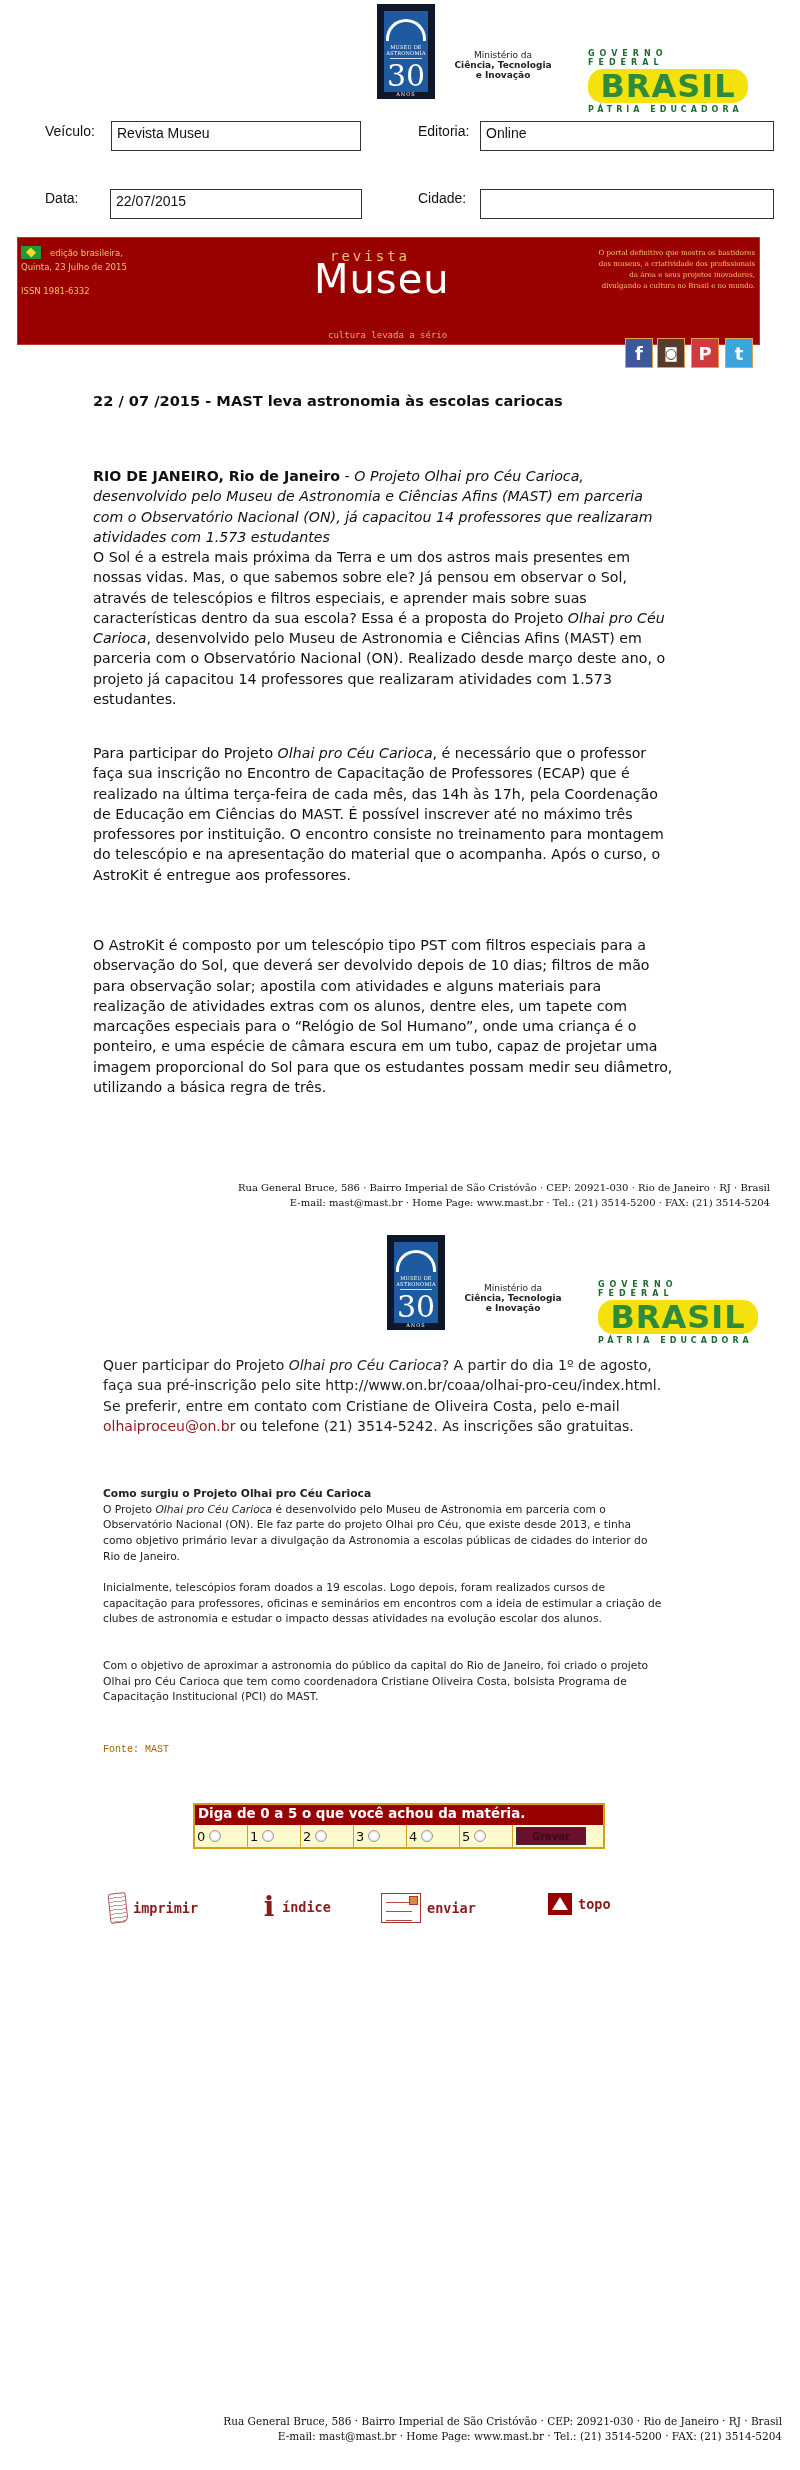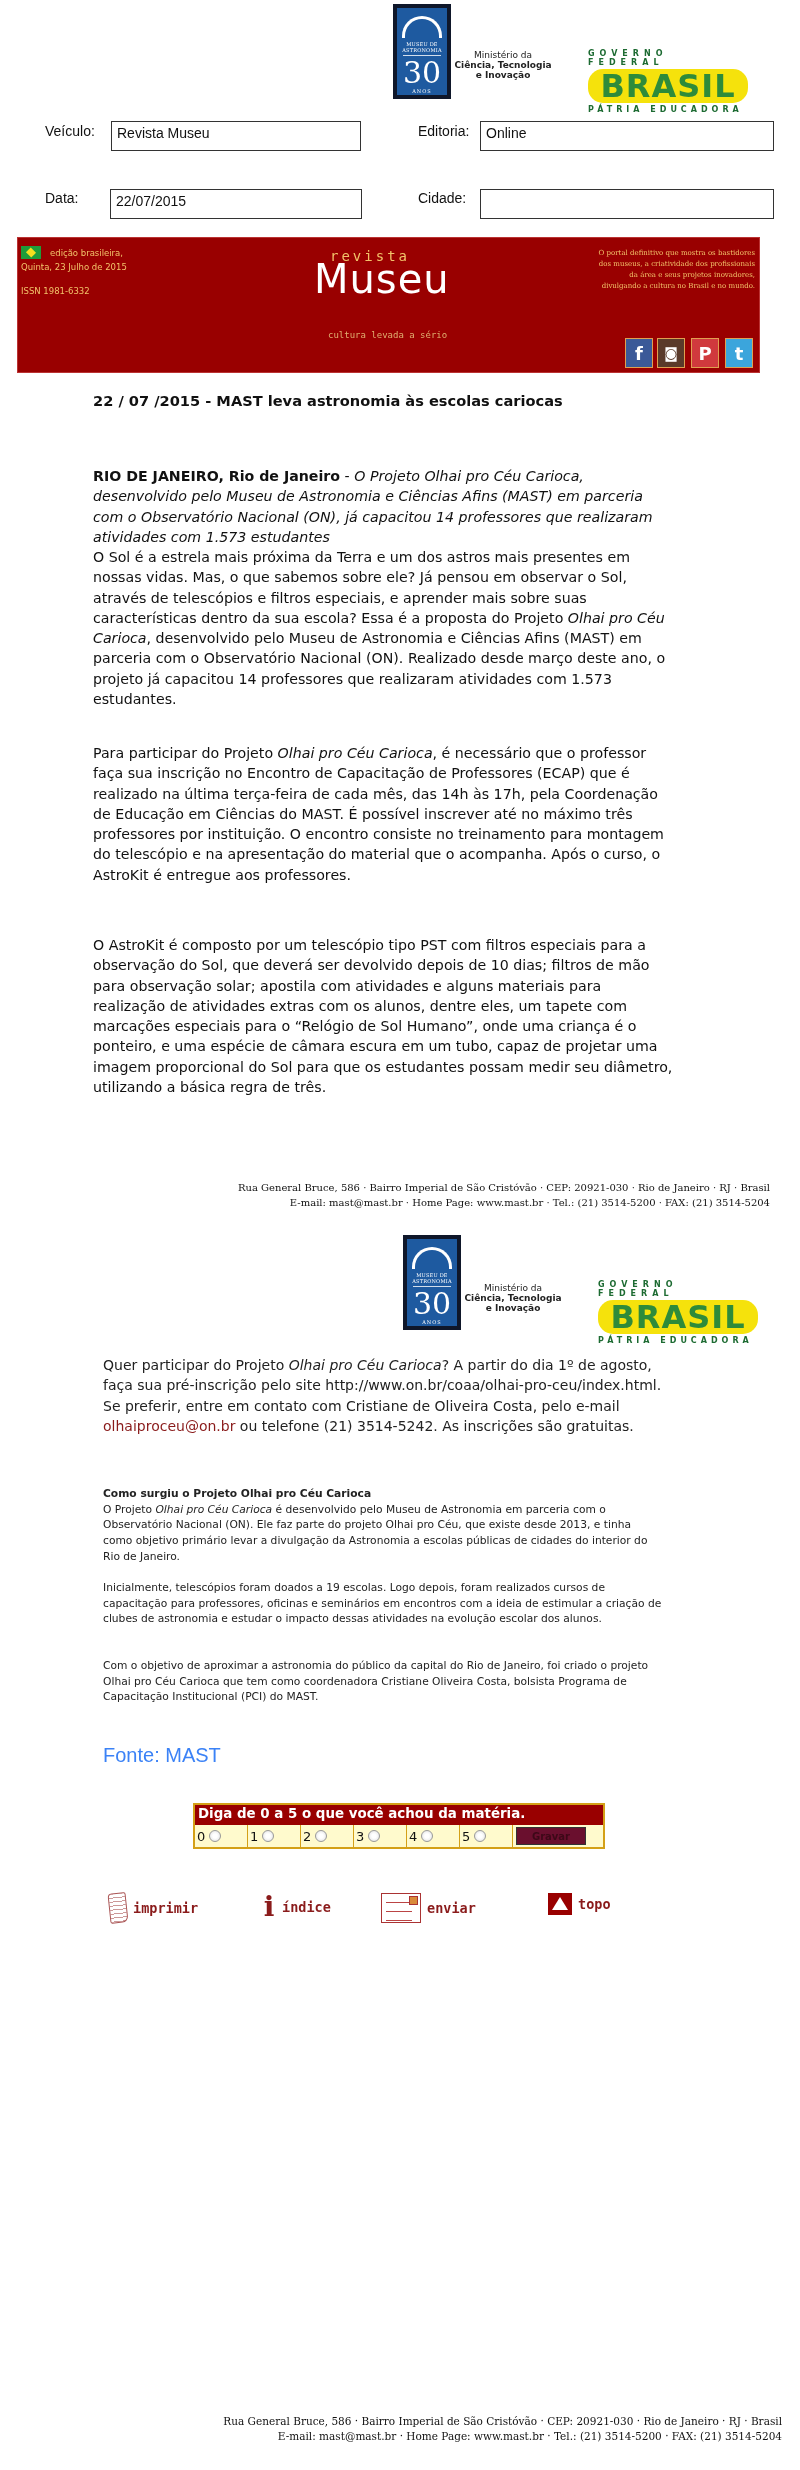--- a/index.html
+++ b/index.html
@@ -3,21 +3,21 @@
 <meta charset="utf-8">
 <style>
   * { box-sizing: border-box; margin: 0; padding: 0; }
   html, body { width: 800px; background: #ffffff; }
   body { position: relative; height: 2470px; font-family: "DejaVu Sans", sans-serif; color: #111; overflow: hidden; }
 
   
   .logos { position: absolute; left: 0; width: 800px; height: 100px; }
   .logos.top { top: 2px; }
   .logos.mid { top: 1235px; }
-  .mast-logo { position: absolute; width: 58px; height: 95px; background: #1e5aa0; border: 4px solid #0f172a; color: #fff; text-align: center; font-family: "DejaVu Serif", serif; margin-left: 16px; }
+  .mast-logo { position: absolute; width: 58px; height: 95px; background: #1e5aa0; border: 7px solid #0f172a; color: #fff; text-align: center; font-family: "DejaVu Serif", serif; }
   .logos.top .mast-logo { left: 377px; top: 2px; }
   .logos.mid .mast-logo { left: 387px; top: 0px; }
   .mast-logo .dome { position: relative; width: 40px; height: 22px; margin: 8px auto 0; border: 3px solid #fff; border-bottom: none; border-radius: 22px 22px 0 0; }
   .mast-logo .name { font-size: 5px; line-height: 6px; margin-top: 3px; letter-spacing: 0.2px; }
   .mast-logo .rule { height: 1px; background: #fff; margin: 2px 6px; opacity: .8; }
   .mast-logo .num { font-size: 30px; line-height: 30px; }
   .mast-logo .anos { font-size: 5px; letter-spacing: 1px; }
   .ministry { position: absolute; width: 110px; text-align: center; font-family: "DejaVu Sans", sans-serif; color: #222; }
   .logos.top .ministry { left: 448px; top: 48px; }
   .logos.mid .ministry { left: 458px; top: 48px; }
@@ -28,21 +28,21 @@
   .logos.mid .gov { left: 598px; top: 45px; }
   .gov .gf { font-size: 8px; letter-spacing: 5px; font-weight: bold; color: #1d6b32; }
   .gov .brasil { display: flex; height: 34px; margin-top: 2px; background: linear-gradient(#f5e20c,#f5e20c); align-items: center; justify-content: center; font-size: 32px; font-weight: bold; color: #2e8b3a; letter-spacing: 1px; font-family: "DejaVu Sans", sans-serif; border-radius: 15px; }
   .gov .pe { font-size: 8px; letter-spacing: 4px; font-weight: bold; color: #1d6b32; margin-top: 2px; }
 
   
   .field-label { position: absolute; font-family: "Liberation Sans", sans-serif; font-size: 14px; color: #111; }
   .field-box { position: absolute; height: 30px; border: 1px solid #333; background: #fff; font-family: "Liberation Sans", sans-serif; font-size: 14px; padding: 3px 5px; color: #111; }
 
   
-  .banner { position: absolute; left: 17px; top: 237px; width: 743px; height: 136px; background: #990000; border: 1px solid #b33; }
+  .banner { position: absolute; left: 17px; top: 237px; width: 743px; height: 108px; background: #990000; border: 1px solid #b33; }
   .banner .flag { position: absolute; left: 3px; top: 8px; width: 20px; height: 13px; background: #1e9c3a; }
   .banner .flag::after { content: ""; position: absolute; left: 5px; top: 2px; width: 10px; height: 9px; background: #f3df1f; transform: rotate(45deg) scale(.75); }
   .banner .edition { position: absolute; left: 32px; top: 10px; font-family: "DejaVu Sans", sans-serif; font-size: 8.5px; color: #f2c36a; }
   .banner .date { position: absolute; left: 3px; top: 24px; font-family: "DejaVu Sans", sans-serif; font-size: 8.5px; color: #f2c36a; }
   .banner .issn { position: absolute; left: 3px; top: 48px; font-family: "DejaVu Sans", sans-serif; font-size: 8.5px; color: #f2c36a; }
   .banner .logo-revista { position: absolute; left: 312px; top: 10px; font-family: "DejaVu Sans Mono", monospace; font-size: 14px; letter-spacing: 3px; color: #f2c36a; }
   .banner .logo-museu { position: absolute; left: 296px; top: 18px; font-family: "DejaVu Sans", sans-serif; font-size: 40px; color: #fff; font-weight: normal; letter-spacing: 1px; }
   .banner .tagline { position: absolute; left: 310px; top: 92px; font-family: "DejaVu Sans Mono", monospace; font-size: 9px; color: #e0b070; }
   .banner .portal { position: absolute; right: 4px; top: 10px; width: 170px; text-align: right; font-family: "DejaVu Serif", serif; font-size: 7px; line-height: 11px; color: #f2c36a; }
   .social { position: absolute; top: 100px; width: 28px; height: 30px; border: 1px solid #e0a050; color: #fff; font-weight: bold; font-family: "DejaVu Sans", sans-serif; display: flex; align-items: center; justify-content: center; font-size: 18px; }
@@ -57,21 +57,21 @@
   .lead b { font-weight: bold; }
   .lead i { font-style: italic; }
   i.proj { font-style: italic; }
 
   .address { position: absolute; right: 30px; text-align: right; font-family: "DejaVu Serif", serif; font-size: 10px; line-height: 15px; color: #111; }
 
   .article2 { position: absolute; left: 103px; width: 560px; font-family: "DejaVu Sans", sans-serif; font-size: 14px; line-height: 20.4px; color: #222; }
   .article2 a { color: #8a1b1b; text-decoration: none; }
   .small { position: absolute; left: 103px; width: 560px; font-family: "DejaVu Sans", sans-serif; font-size: 10.7px; line-height: 15.7px; color: #222; }
   .small b { font-weight: bold; }
-  .fonte { position: absolute; left: 103px; top: 1744px; font-family: Liberation Sans, sans-serif; font-size: 20px; color: #3b82f6; }
+  .fonte { position: absolute; left: 103px; top: 1744px; font-family: Liberation Mono, monospace; font-size: 10px; color: #a16207; }
 
   
   .rating { position: absolute; left: 193px; top: 1803px; width: 412px; border: 2px solid #d4a017; background: #fffacd; }
   .rating .title { background: #990000; color: #fff; font-family: "DejaVu Sans", sans-serif; font-weight: bold; font-size: 13.4px; padding: 1px 3px; height: 20px; }
   .rating .row { display: flex; height: 22px; }
   .rating .opt { width: 53px; border-right: 1px solid #d4a017; font-family: "DejaVu Sans", sans-serif; font-size: 13px; display: flex; align-items: center; padding-left: 2px; gap: 4px; }
   .rating .radio { width: 12px; height: 12px; border-radius: 50%; border: 1px solid #999; background: radial-gradient(#fff 30%, #ddd); display: inline-block; }
   .rating .submit { margin: 2px 0 2px 3px; width: 70px; height: 18px; background: #6a0f2e; border: 1px solid #333; color: #3d0818; font-family: "DejaVu Sans", sans-serif; font-size: 10px; font-weight: bold; display: flex; align-items: center; justify-content: center; }
 
   

